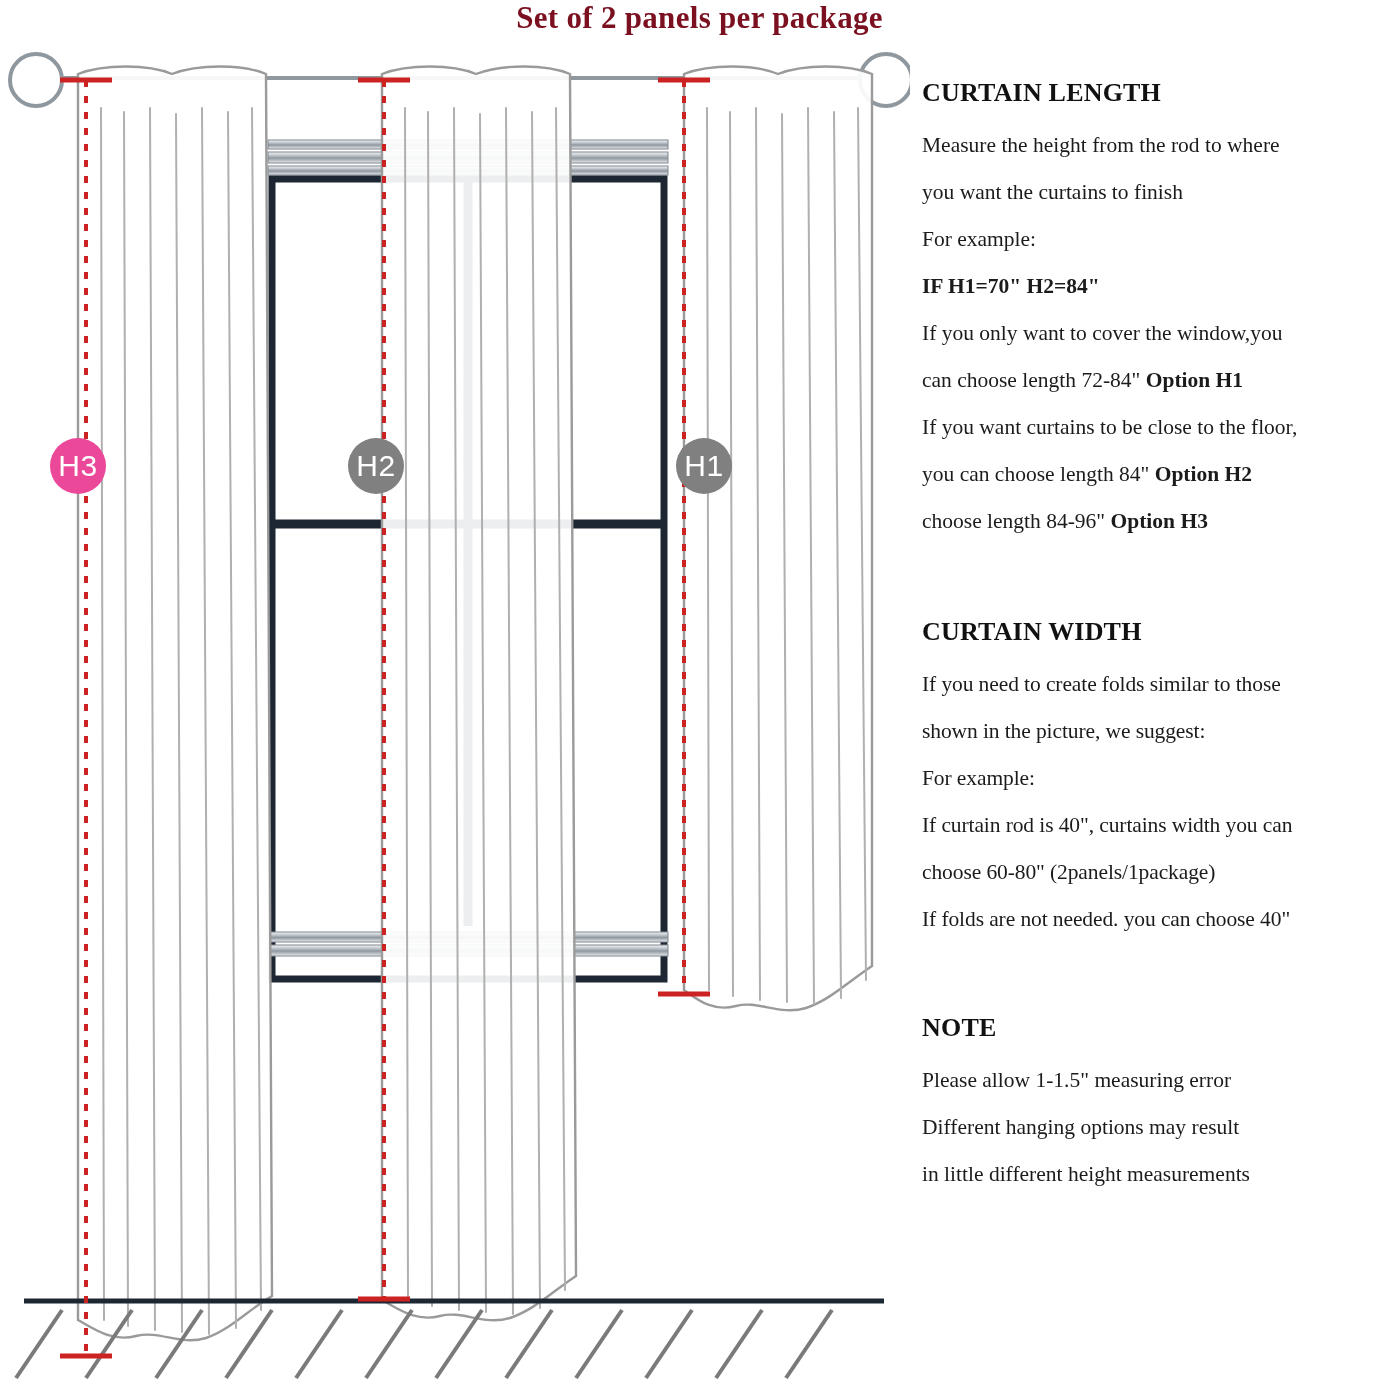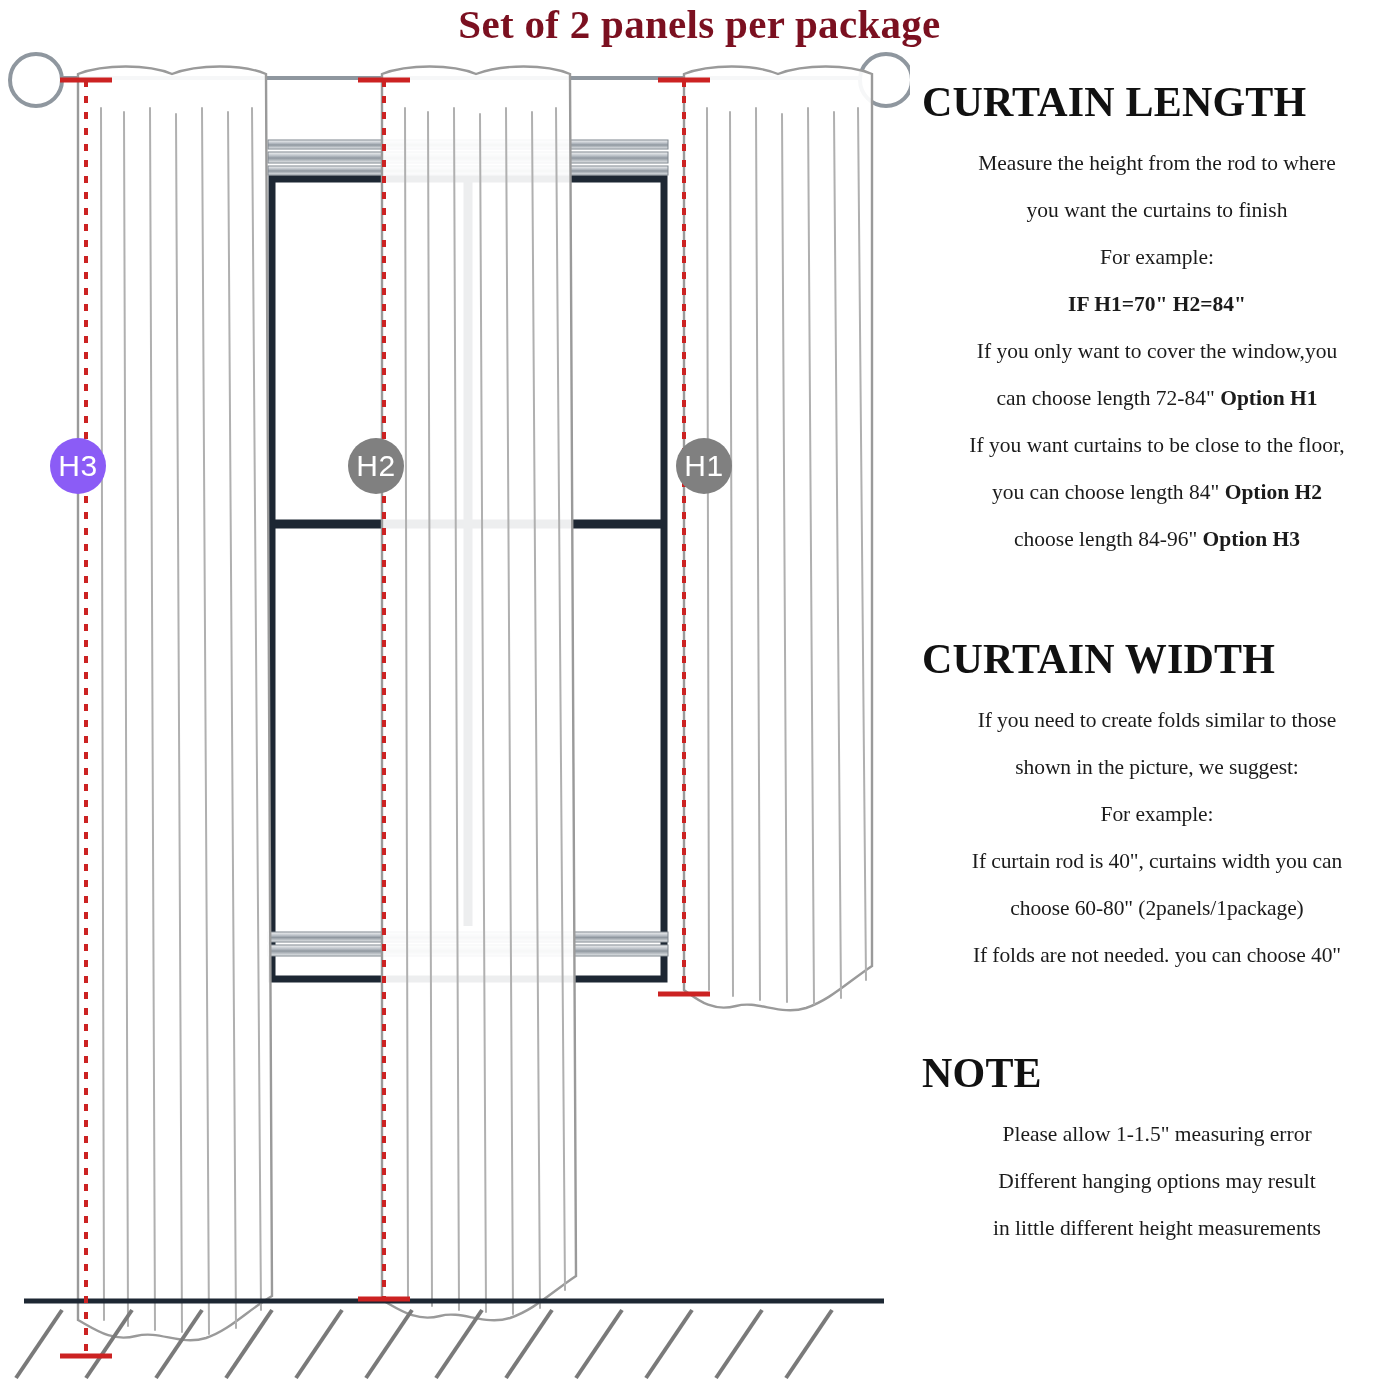--- a/index.html
+++ b/index.html
@@ -24,21 +24,21 @@
 
   
   #title {
     position: absolute;
     left: 0;
     top: 0;
     width: 1399px;
     text-align: center;
     font-family: "Liberation Serif", serif;
     font-weight: bold;
-    font-size: 41px;
+    font-size: 31px;
     color: #7b1020;
     letter-spacing: 0.3px;
     white-space: nowrap;
   }
 
   
   #illustration {
     position: absolute;
     left: 0;
     top: 48px;
@@ -68,32 +68,32 @@
   
   #textcol {
     position: absolute;
     left: 922px;
     top: 78px;
     width: 470px;
   }
   .sec-head {
     font-family: "Liberation Serif", serif;
     font-weight: bold;
-    font-size: 42px;
+    font-size: 26px;
     letter-spacing: 0.2px;
     color: #111111;
     margin: 0 0 14px 0;
     white-space: nowrap;
   }
   .sec-body {
     font-size: 21.5px;
     line-height: 47px;
     color: #1b1b1b;
   }
-  .sec-body .ln { white-space: nowrap; text-align: center; }
+  .sec-body .ln { white-space: nowrap; }
   .sec-body b { font-weight: bold; }
   #sec-length { margin-bottom: 0; }
   #sec-width-wrap { margin-top: 72px; }
   #sec-note-wrap { margin-top: 70px; }
   #sec-width .sec-body .ln { letter-spacing: -0.1px; }
 </style>
 </head>
 <body>
 
 <div id="page">
@@ -226,21 +226,21 @@
         <line x1="384" y1="32" x2="384" y2="1253" stroke="#cc2222" stroke-width="4" stroke-dasharray="7 9"></line>
         <line x1="358" y1="1251" x2="410" y2="1251" stroke="#cc2222" stroke-width="5"></line>
       </g>
       <g>
         <line x1="658" y1="32" x2="710" y2="32" stroke="#cc2222" stroke-width="5"></line>
         <line x1="684" y1="32" x2="684" y2="948" stroke="#cc2222" stroke-width="4" stroke-dasharray="7 9"></line>
         <line x1="658" y1="946" x2="710" y2="946" stroke="#cc2222" stroke-width="5"></line>
       </g>
     </svg>
 
-    <div class="hbadge" id="h3-badge" style="background: #8b5cf6;">H3</div>
+    <div class="hbadge" id="h3-badge" style="background: #ec4899;">H3</div>
     <div class="hbadge" id="h2-badge" style="background: rgb(128, 128, 128);">H2</div>
     <div class="hbadge" id="h1-badge" style="background: rgb(128, 128, 128);">H1</div>
   </div>
 
   <div id="textcol">
 
     <div id="sec-length">
       <div class="sec-head">CURTAIN LENGTH</div>
       <div class="sec-body">
           <div class="ln"><span>Measure the height from the rod to where</span></div>

